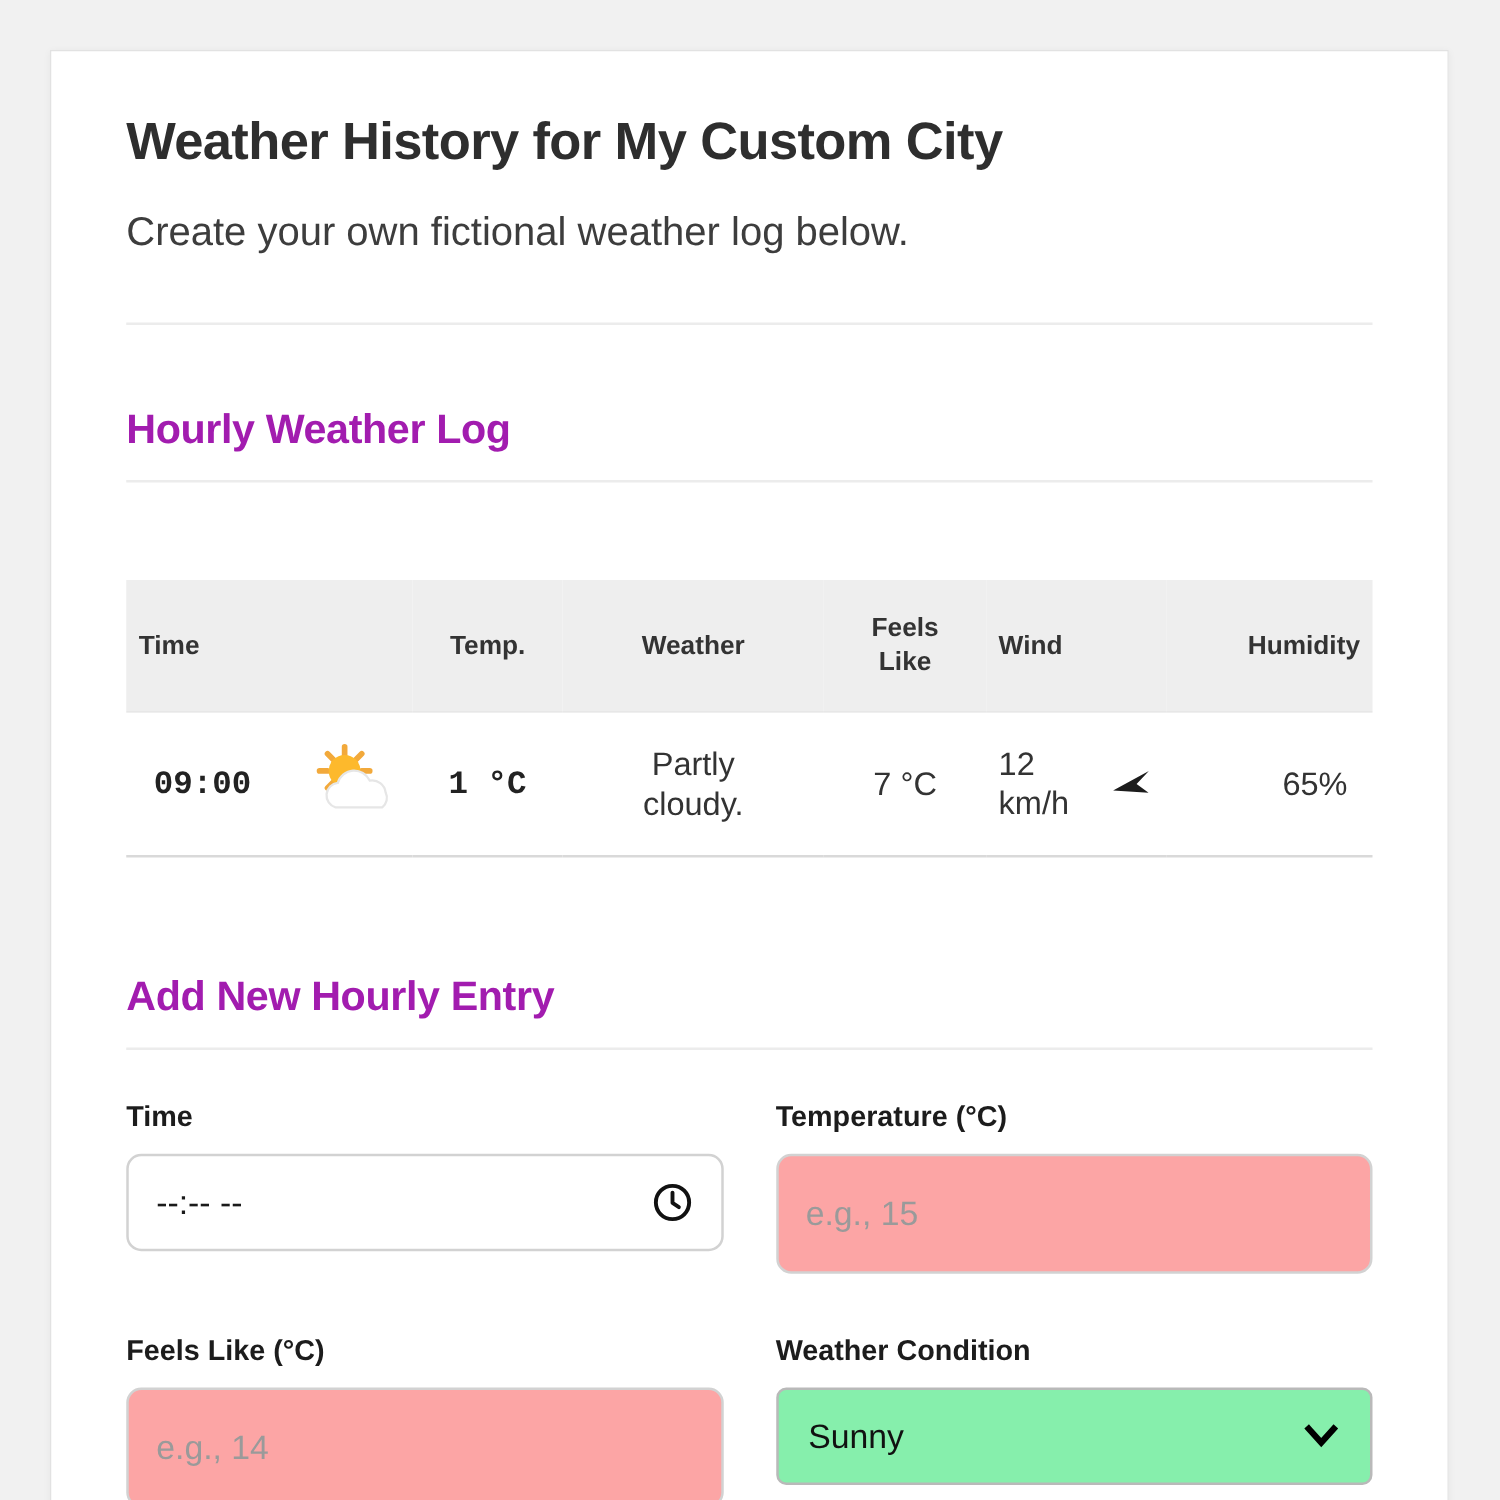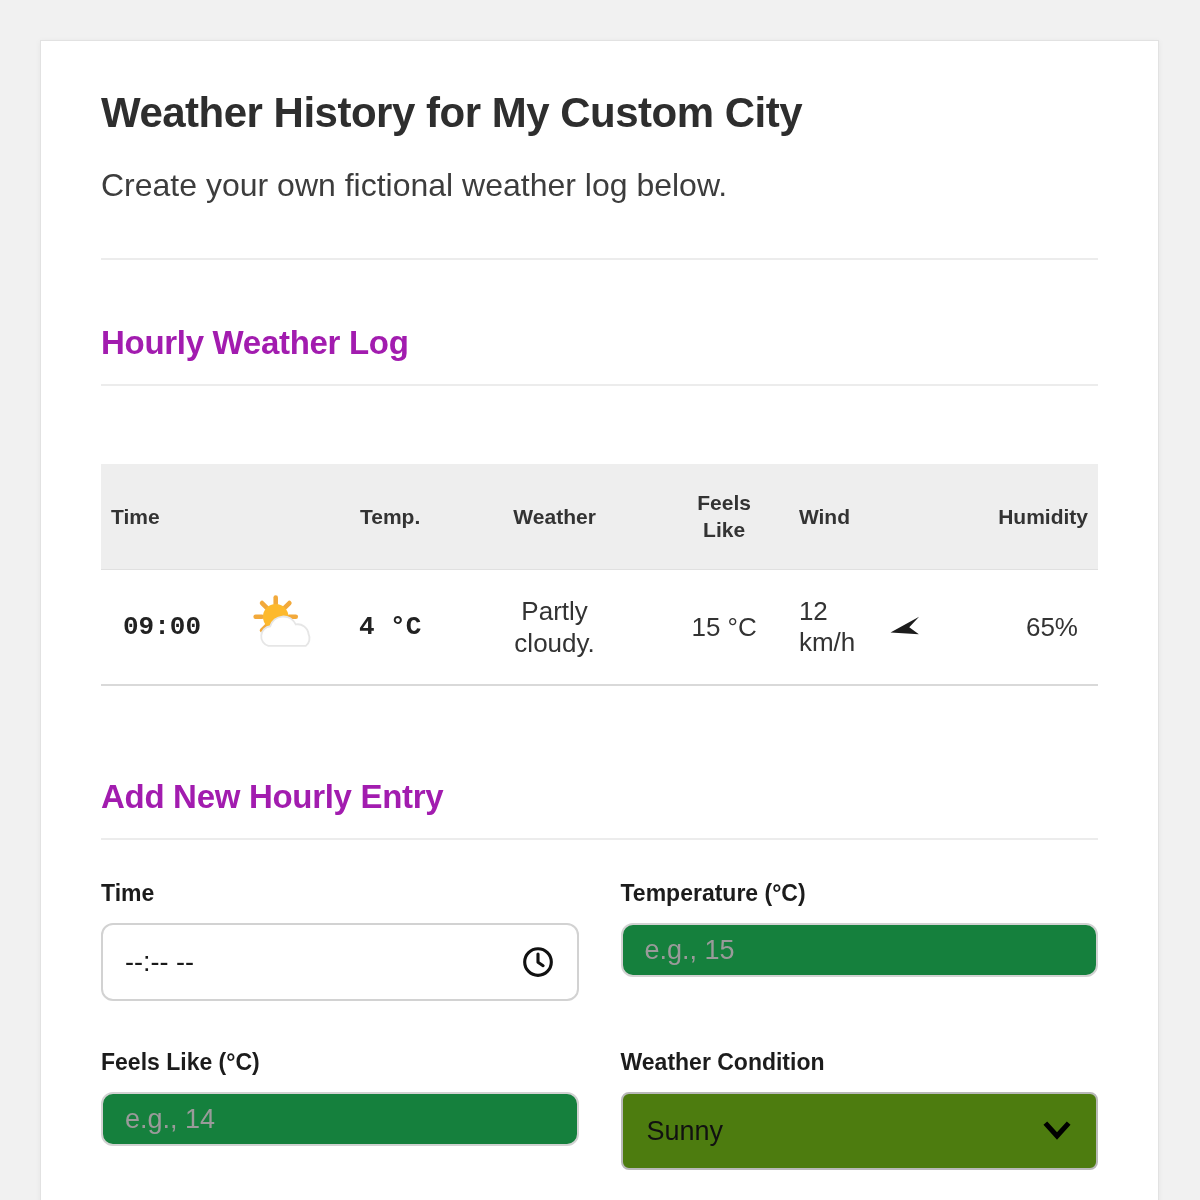--- a/index.html
+++ b/index.html
@@ -97,28 +97,28 @@
   }
   .field-label {
     display: block;
     font-size: 23px;
     font-weight: 700;
     color: #1c1c1c;
     margin-bottom: 16px;
   }
   .text-input {
     width: 100%;
-    height: 54px;
+    height: 96px;
     border: 2px solid #d2d2d2;
     border-radius: 12px;
     padding: 0 22px;
     font-size: 27px;
     font-family: "Liberation Sans", sans-serif;
     color: #1a1a1a;
-    background: #15803d;
+    background: #fca5a5;
     outline: none;
   }
   .text-input::placeholder { color: #9a9a9a; opacity: 1; }
   .fake-input {
     width: 100%;
     height: 78px;
     border: 2px solid #d2d2d2;
     border-radius: 12px;
     padding: 0 22px;
     background: #fff;
@@ -128,21 +128,21 @@
     font-size: 27px;
     color: #1a1a1a;
     cursor: text;
   }
   .fake-select {
     width: 100%;
     height: 78px;
     border: 2px solid #b9b9b9;
     border-radius: 8px;
     padding: 0 24px;
-    background: #4d7c0f;
+    background: #86efac;
     display: flex;
     align-items: center;
     justify-content: space-between;
     font-size: 27px;
     color: #111;
     cursor: pointer;
   }
   .icon { display: inline-block; line-height: 0; }
 </style>
 </head>
@@ -186,25 +186,25 @@
                 <line x1="43" y1="11" x2="38" y2="16"></line>
                 <line x1="50" y1="26" x2="43" y2="26"></line>
               </g>
               <circle cx="28" cy="26" r="14" fill="#fdb92c"></circle>
               <g fill="#ffffff" stroke="#e6e6e6" stroke-width="2">
                 <path d="M20 58 a11 11 0 0 1 2 -21.5 a15 15 0 0 1 28 -2 a12 12 0 0 1 14 10.5 a10.5 10.5 0 0 1 -3 13 z"></path>
               </g>
             </svg>
           </span>
         </td>
-        <td class="col-temp">4 °C</td>
+        <td class="col-temp">1 °C</td>
         <td class="col-weather">
           <span class="weather-text">Partly cloudy.</span>
         </td>
-        <td class="col-feels">15 °C</td>
+        <td class="col-feels">7 °C</td>
         <td class="col-wind">
           <span class="wind-stack">
             <span>12 km/h</span>
             <span class="icon wind-arrow">
               <svg width="34" height="36" viewBox="0 0 34 36">
                 <path d="M3 26 L27 4 L20 16.5 L31 21 Z" fill="#1c1c1c" transform="rotate(14 17 18)"></path>
               </svg>
             </span>
           </span>
         </td>

